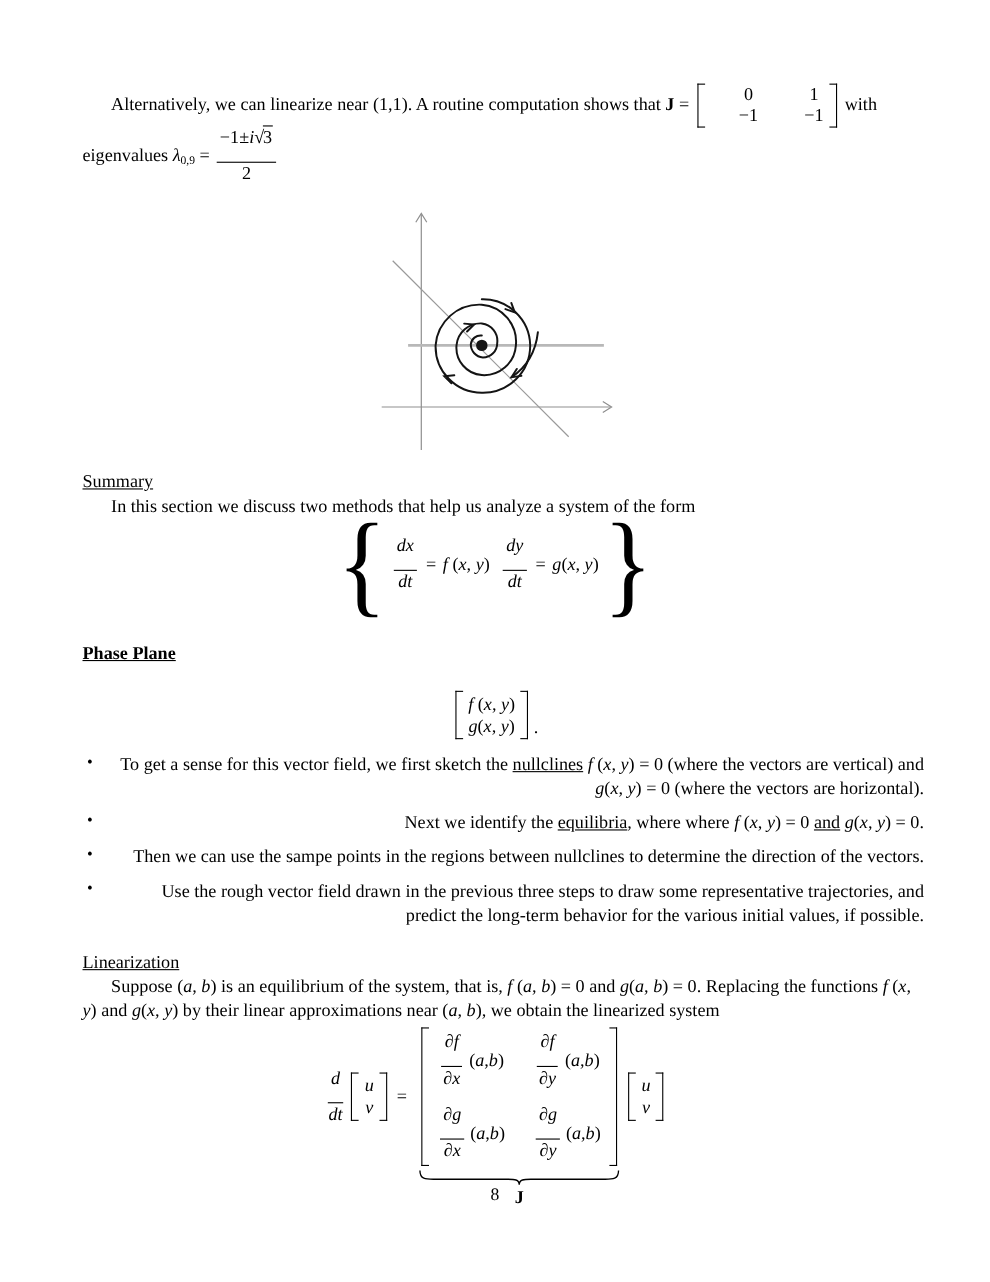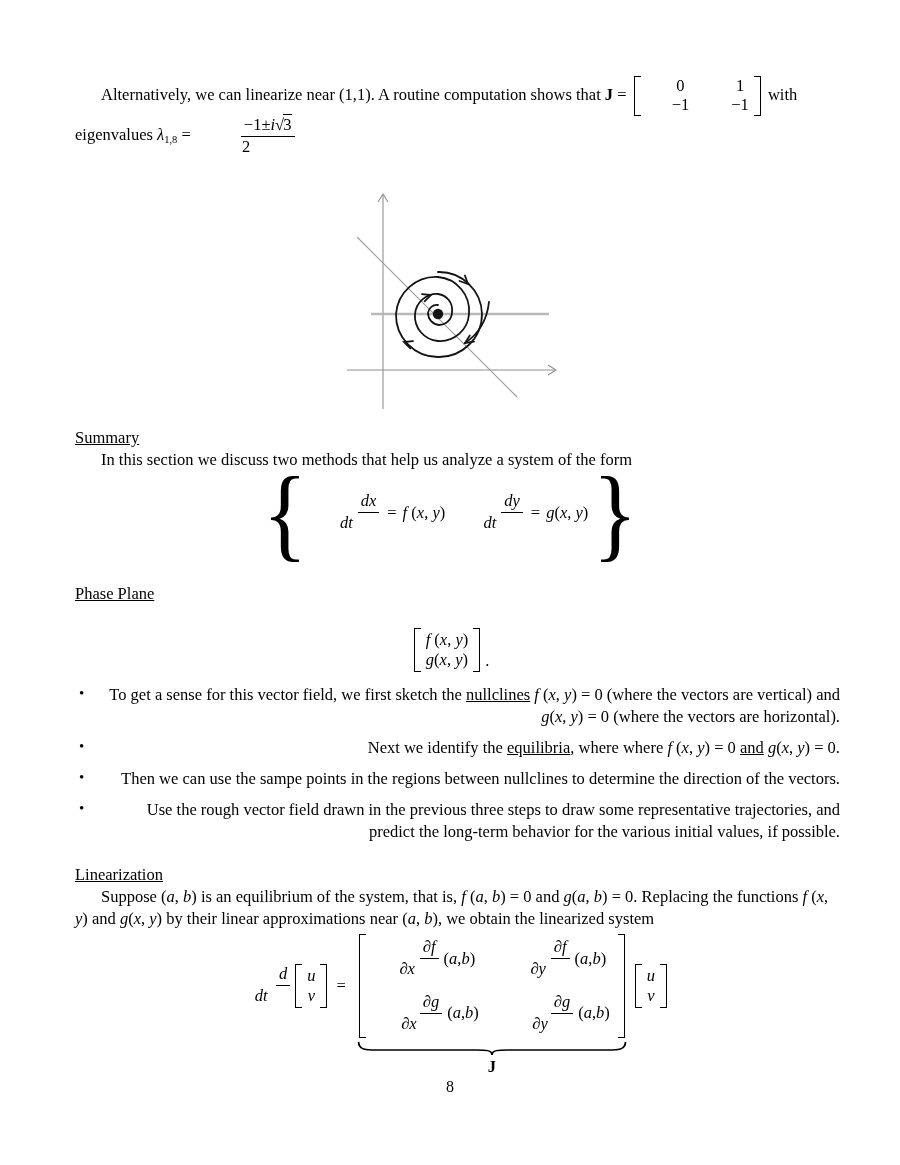--- a/index.html
+++ b/index.html
@@ -16,21 +16,21 @@
   .pline { display:block; }
   .indent { text-indent:26px; }
   .i { font-style:italic; }
   .b { font-weight:bold; }
   .u { text-decoration:underline; }
   .sub { font-size:10.5px; vertical-align:-3px; }
   .ov { border-top:1.3px solid #000; padding-right:1px; margin-left:-1px; }
   
   .frac { display:inline-flex; flex-direction:column; align-items:center;
           vertical-align:middle; text-align:center; line-height:1.15; margin:0 2px; }
-  .frac .num { border-bottom:1.3px solid #000; padding:0 3px 1px 3px;margin-left:44px; }
+  .frac .num { border-bottom:1.3px solid #000; padding:0 3px 12px 3px; }
   .frac .den { padding:1px 3px 0 3px; }
   
   .imx { display:inline-flex; align-items:stretch; vertical-align:middle; margin:0 3px; }
   .imx-grid { display:grid; grid-template-columns:auto auto; column-gap:16px;
               padding:1px 5px; text-align:center; line-height:1.15; }
   .brk { width:7px; border:1.5px solid #000; flex:none; align-self:stretch; }
   .brk.l { border-right:none; }
   .brk.r { border-left:none; }
   
   .cvec { display:inline-flex; align-items:stretch; vertical-align:middle; margin:0 3px; }
@@ -71,21 +71,21 @@
           <span class="imx-grid">
             <span>0</span>
             <span>1</span>
             <span>−1</span>
             <span>−1</span>
           </span>
           <span class="brk r"></span>
         </span><span><span> with</span></span>
     </span>
     <span class="pline">
-      <span><span>eigenvalues </span><span class="i">λ</span><span class="sub">1,8</span><span> = </span></span><span class="frac">
+      <span><span>eigenvalues </span><span class="i">λ</span><span class="sub">0,9</span><span> = </span></span><span class="frac">
           <span class="num"><span>−1±</span><span class="i">i</span><span>√</span><span class="ov">3</span></span>
           <span class="den">2</span>
         </span>
     </span>
   </div>
 
   <svg class="abs" style="top:184px; left:338px;" width="232" height="230" viewBox="338 182 232 230">
     <g fill="none" stroke-width="1.1" stroke="#8f8f8f">
       <line x1="383" y1="193" x2="383" y2="407"></line>
       <polyline points="378,200 383,192 388,200"></polyline>
@@ -126,21 +126,21 @@
             <span class="num i">dy</span>
             <span class="den i">dt</span>
           </span>
         <span class="rel">=</span>
         <span><span class="i">g</span><span>(</span><span class="i">x</span><span>, </span><span class="i">y</span><span>)</span></span>
       </span>
     </span>
     <span class="bigbrace">}</span>
   </div>
 
-  <div class="abs heading" style="top:583px; left:75px;">Phase Plane</div>
+  <div class="abs heading" style="top:583px; left:75px;font-weight:bold;">Phase Plane</div>
 
   <div class="display" style="top:628px;">
     <span class="cvec">
         <span class="brk l"></span>
         <span class="col">
           <span><span class="i">f</span><span> (</span><span class="i">x</span><span>, </span><span class="i">y</span><span>)</span></span>
           <span><span class="i">g</span><span>(</span><span class="i">x</span><span>, </span><span class="i">y</span><span>)</span></span>
         </span>
         <span class="brk r"></span>
       </span>

